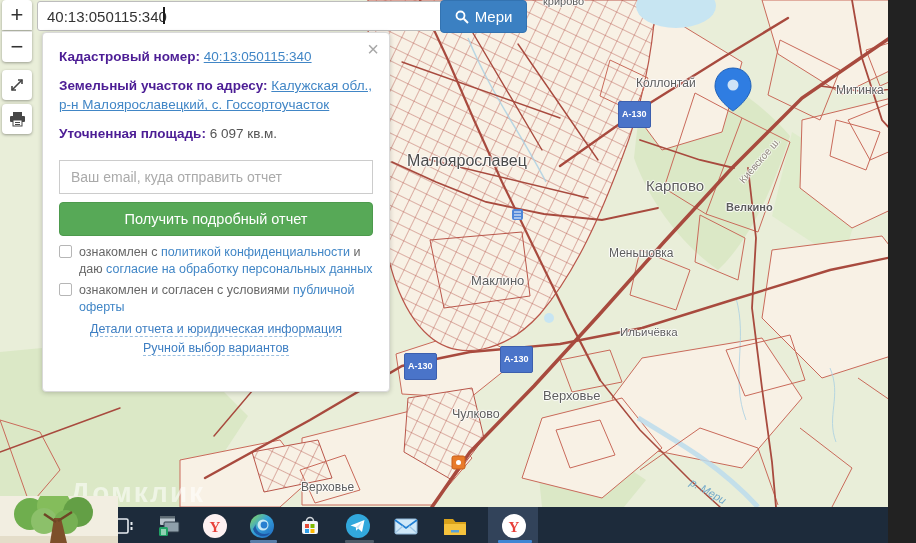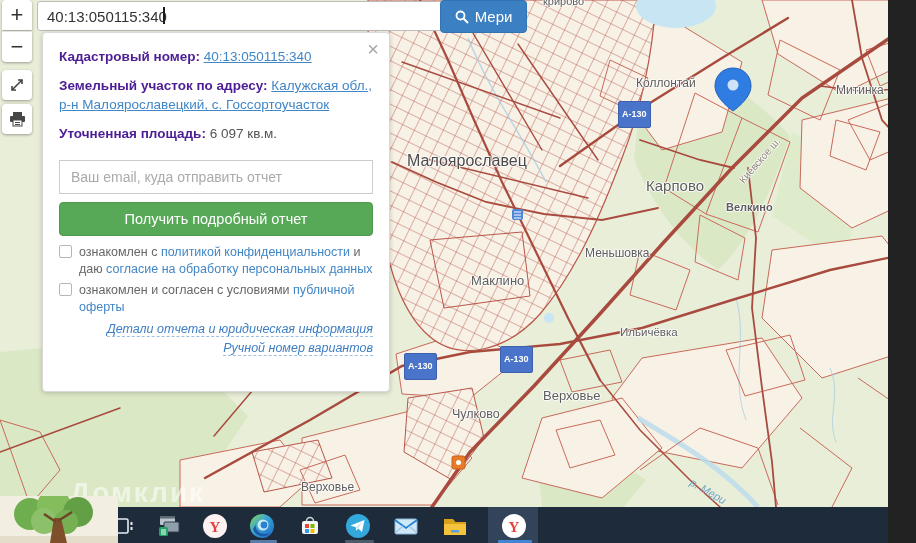--- a/index.html
+++ b/index.html
@@ -42,21 +42,21 @@
   .row{margin-bottom:10px;}
   .email-input{width:100%;height:34px;border:1px solid #ccc;border-radius:0;padding:0 11px;box-sizing:border-box;
     font-size:14px;color:#333;font-family:"Liberation Sans",sans-serif;outline:none;margin:6px 0 8px 0;}
   .email-input::placeholder{color:#aaa;}
   .report-btn{width:100%;height:34px;background:#57a957;border:1px solid #4d9a4d;border-radius:4px;color:#fff;
     font-size:14.5px;cursor:pointer;font-family:"Liberation Sans",sans-serif;margin-bottom:8px;}
   .cb-row{position:relative;font-size:12.5px;color:#666;line-height:1.4;padding-left:20px;margin-bottom:3px;}
   .cb-row a{text-decoration:none;}
   .cb{position:absolute;left:0;top:1px;width:13px;height:13px;appearance:none;-webkit-appearance:none;
     border:1px solid #b6b6b6;border-radius:2px;background:#fff;margin:0;cursor:pointer;}
-  .foot-links{margin-top:0;text-align:right;font-size:12.5px;line-height:1.55;font-style:italic;}
+  .foot-links{margin-top:0;text-align:center;font-size:12.5px;line-height:1.55;}
   .foot-links a{color:#3d7ec2;text-decoration:none;border-bottom:1px dashed #9cc0e0;cursor:pointer;}
   
   .taskbar{position:absolute;left:0;top:507px;width:916px;height:36px;background:#1d2b3b;z-index:4;}
   .tb-icon{position:absolute;top:5px;width:28px;height:28px;display:flex;align-items:center;justify-content:center;cursor:pointer;}
   .tb-hl{position:absolute;left:488px;top:0;width:50px;height:36px;background:#32435a;}
   .tb-line{position:absolute;top:33px;height:2.5px;border-radius:1px;}
   .tree{position:absolute;left:0;top:496px;width:118px;height:47px;z-index:5;}
 </style>
 </head>
 <body>
@@ -169,21 +169,21 @@
     </g>
   </svg>
 
   <div id="map-labels">
       <span class="map-label" style="left: 543px; top: -5px; font-size: 11px;">крирово</span>
       <span class="map-label" style="left: 636px; top: 76px; font-size: 12px;">Коллонтай</span>
       <span class="map-label" style="left: 836px; top: 83px; font-size: 12px;">Митинка</span>
       <span class="map-label" style="left: 407px; top: 152px; font-size: 16px; color: rgb(74, 74, 74);">Малоярославец</span>
       <span class="map-label" style="left: 646px; top: 177px; font-size: 15px;">Карпово</span>
       <span class="map-label" style="left: 726px; top: 201px; font-size: 11px; font-weight: bold;">Велкино</span>
-      <span class="map-label" style="left: 585px; top: 246px; font-size: 12px;">Меньшовка</span>
+      <span class="map-label" style="left: 609px; top: 246px; font-size: 12px;">Меньшовка</span>
       <span class="map-label" style="left: 471px; top: 273px; font-size: 13px;">Маклино</span>
       <span class="map-label" style="left: 620px; top: 326px; font-size: 11.5px;">Ильичёвка</span>
       <span class="map-label" style="left: 543px; top: 388px; font-size: 13px;">Верховье</span>
       <span class="map-label" style="left: 452px; top: 407px; font-size: 12.5px;">Чулково</span>
       <span class="map-label" style="left: 301px; top: 480px; font-size: 12px;">Верховье</span>
       <span class="map-label" style="left: 737px; top: 178px; font-size: 10px; color: rgb(141, 132, 122); transform: rotate(-49deg);">Киевское ш.</span>
       <span class="map-label it" style="left: 694px; top: 476px; font-size: 11px; color: rgb(115, 169, 201); transform: rotate(30deg);">р. Мери</span>
       <div class="road-badge" style="left: 618px; top: 101px;">А-130</div>
       <div class="road-badge" style="left: 500px; top: 346px;">А-130</div>
       <div class="road-badge" style="left: 404px; top: 353px;">А-130</div>
@@ -252,21 +252,21 @@
     </div>
 
     <div class="cb-row">
       <input type="checkbox" class="cb" style="">
       <span>ознакомлен и согласен с условиями</span>
       <a>публичной оферты</a>
     </div>
 
     <div class="foot-links">
       <a>Детали отчета и юридическая информация</a><br>
-      <a>Ручной номер вариантов</a>
+      <a>Ручной выбор вариантов</a>
     </div>
   </div>
 
   <div class="taskbar">
     <div class="tb-hl"></div>
 
     <div class="tb-icon" style="left:108px">
       <svg width="24" height="24" viewBox="0 0 24 24">
         <rect x="6" y="5" width="12" height="14" rx="1.5" stroke="#e8edf2" stroke-width="1.6" fill="none"></rect>
         <path d="M3,6.5 V17.5" stroke="#e8edf2" stroke-width="1.6"></path>

